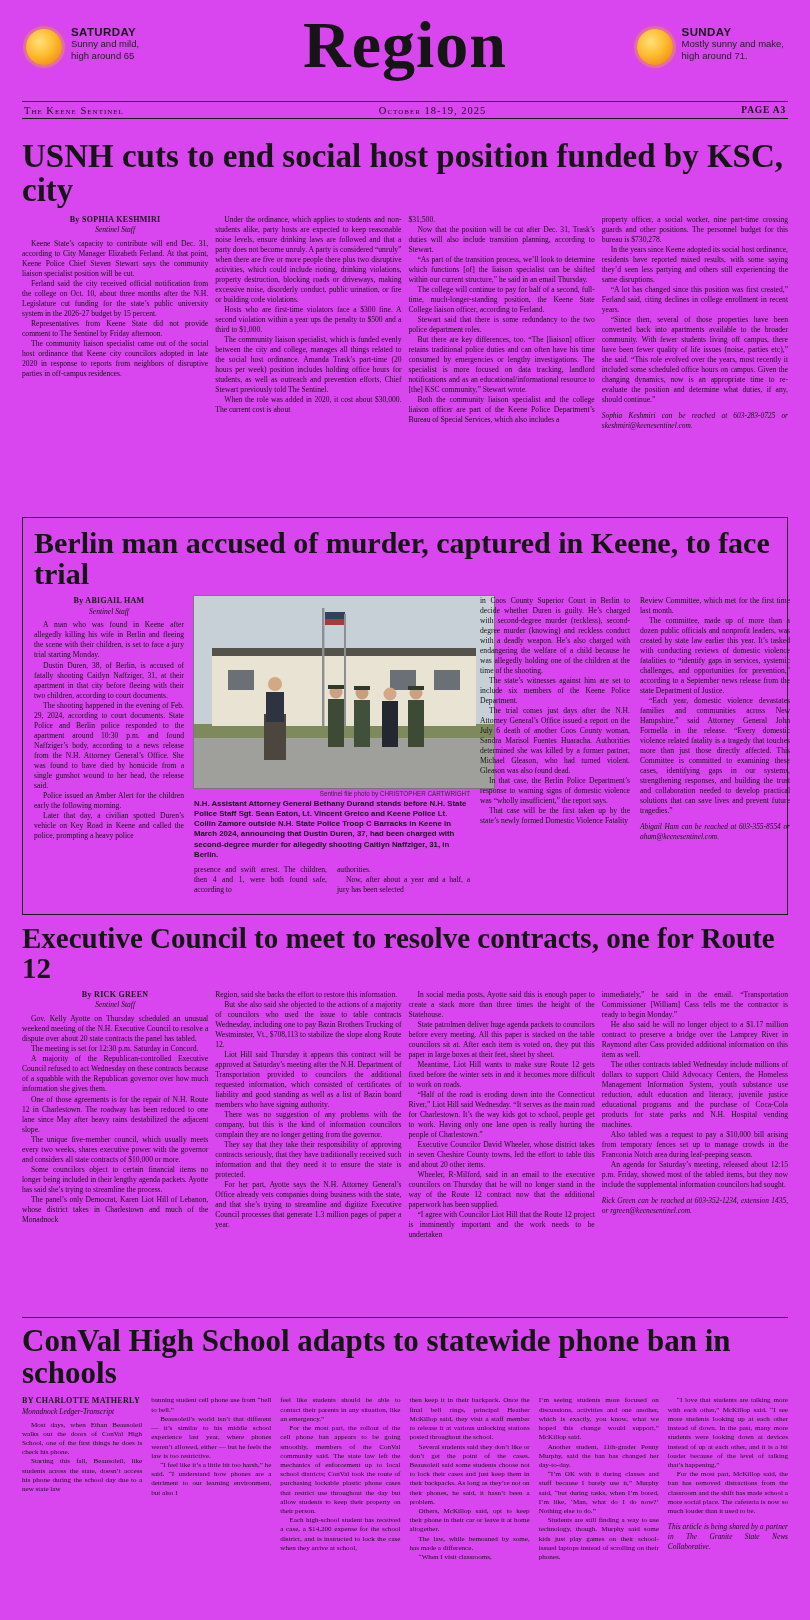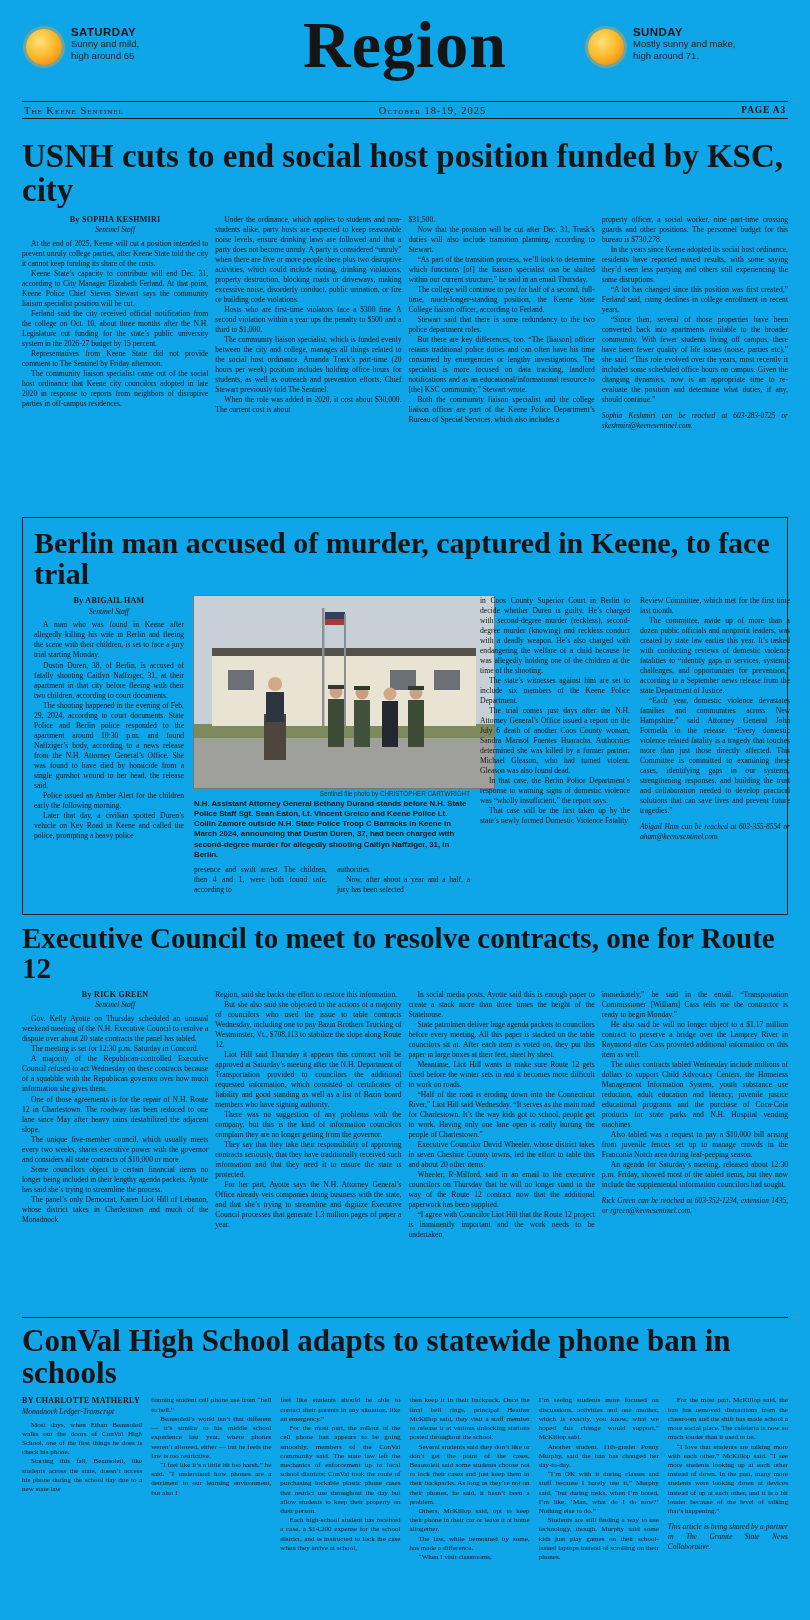--- a/index.html
+++ b/index.html
@@ -1,23 +1,23 @@
 <!DOCTYPE html>
 <html><head>
 <meta charset="utf-8">
 <style>
   * { margin:0; padding:0; box-sizing:border-box; }
   html,body { background:#e9e7e2; }
   body { font-family:"Liberation Serif", serif; color:#151515; }
-  .page { width:810px; height:1620px; margin:0 auto; background:#0ea5e9; padding:8px 22px 10px; position:relative; overflow:hidden; }
+  .page { width:810px; height:1620px; margin:0 auto; background:#d946ef; padding:8px 22px 10px; position:relative; overflow:hidden; }
 
   
   .masthead { display:flex; align-items:center; justify-content:space-between; padding:4px 4px 2px; }
   .weather { display:flex; align-items:flex-start; gap:9px; width:205px; }
-  .weather.right { justify-content:flex-start;padding-left:9px; }
+  .weather.right { justify-content:flex-end;padding-left:9px; }
   .sun { width:36px; height:36px; border-radius:50%; flex:0 0 auto;
          background:radial-gradient(circle at 38% 35%, #ffe07a 0%, #fdbb2e 45%, #f19111 80%, #e07d08 100%);
          box-shadow:0 0 0 3px rgba(250,187,60,.25), 0 0 6px rgba(240,150,20,.55); margin-top:3px; }
   .wtext { font-family:"Liberation Sans", sans-serif; }
   .wday { font-weight:bold; font-size:11.5px; letter-spacing:.4px; }
   .wfc { font-size:9.5px; line-height:1.3; color:#222; }
   .region-title { font-family:"Liberation Serif", serif; font-weight:bold; font-size:66px; line-height:1; letter-spacing:1px; text-align:center; }
 
   .dateline { margin-top:21px; border-top:1.5px solid #1a1a1a; border-bottom:1.5px solid #1a1a1a;
               display:flex; justify-content:space-between; align-items:center; padding:2.5px 2px;font-family:Liberation Serif, serif; }
@@ -99,21 +99,20 @@
   </div>
 
   <section class="article a1">
     <h2 class="headline">USNH cuts to end social host position funded by KSC, city</h2>
     <div class="cols">
       <div class="col">
         <div class="byline">
           <div class="by">By SOPHIA KESHMIRI</div>
           <div class="org">Sentinel Staff</div>
         </div>
-      <p class="para">At the end of 2025, Keene will cut a position intended to prevent unruly college parties, after Keene State told the city it cannot keep funding its share of the costs.</p>
           <p class="para">Keene State’s capacity to contribute will end Dec. 31, according to City Manager Elizabeth Ferland. At that point, Keene Police Chief Steven Stewart says the community liaison specialist position will be cut.</p>
           <p class="para">Ferland said the city received official notification from the college on Oct. 10, about three months after the N.H. Legislature cut funding for the state’s public university system in the 2026-27 budget by 15 percent.</p>
           <p class="para">Representatives from Keene State did not provide comment to The Sentinel by Friday afternoon.</p>
           <p class="para">The community liaison specialist came out of the social host ordinance that Keene city councilors adopted in late 2020 in response to reports from neighbors of disruptive parties in off-campus residences.</p>
         </div>
       <div class="col">
           <p class="para">Under the ordinance, which applies to students and non-students alike, party hosts are expected to keep reasonable noise levels, ensure drinking laws are followed and that a party does not become unruly. A party is considered “unruly” when there are five or more people there plus two disruptive activities, which could include rioting, drinking violations, property destruction, blocking roads or driveways, making excessive noise, disorderly conduct, public urination, or fire or building code violations.</p>
           <p class="para">Hosts who are first-time violators face a $300 fine. A second violation within a year ups the penalty to $500 and a third to $1,000.</p>
           <p class="para">The community liaison specialist, which is funded evenly between the city and college, manages all things related to the social host ordinance. Amanda Trask’s part-time (20 hours per week) position includes holding office hours for students, as well as outreach and prevention efforts, Chief Stewart previously told The Sentinel.</p>
           <p class="para">When the role was added in 2020, it cost about $30,000. The current cost is about</p>
@@ -255,22 +254,22 @@
           <p class="para">“Half of the road is eroding down into the Connecticut River,” Liot Hill said Wednesday. “It serves as the main road for Charlestown. It’s the way kids got to school, people get to work. Having only one lane open is really hurting the people of Charlestown.”</p>
           <p class="para">Executive Councilor David Wheeler, whose district takes in seven Cheshire County towns, led the effort to table this and about 20 other items.</p>
           <p class="para">Wheeler, R-Milford, said in an email to the executive councilors on Thursday that he will no longer stand in the way of the Route 12 contract now that the additional paperwork has been supplied.</p>
           <p class="para">“I agree with Councilor Liot Hill that the Route 12 project is imminently important and the work needs to be undertaken</p>
         </div>
       <div class="col cont">
         <div class="list">
             <p class="para">immediately,” he said in the email. “Transportation Commissioner [William] Cass tells me the contractor is ready to begin Monday.”</p>
             <p class="para">He also said he will no longer object to a $1.17 million contract to preserve a bridge over the Lamprey River in Raymond after Cass provided additional information on this item as well.</p>
             <p class="para">The other contracts tabled Wednesday include millions of dollars to support Child Advocacy Centers, the Homeless Management Information System, youth substance use reduction, adult education and literacy, juvenile justice educational programs and the purchase of Coca-Cola products for state parks and N.H. Hospital vending machines.</p>
-            <p class="para">Also tabled was a request to pay a $10,000 bill arising from juvenile fences set up to manage crowds in the Franconia Notch area during leaf-peeping season.</p>
-            <p class="para">An agenda for Saturday’s meeting, released about 12:30 p.m. Friday, showed most of the tabled items, but they now include the supplemental information councilors had sought.</p>
+            <p class="para">Also tabled was a request to pay a $10,000 bill arising from temporary fences set up to manage crowds in the Franconia Notch area during leaf-peeping season.</p>
+            <p class="para">An agenda for Saturday’s meeting, released about 12:15 p.m. Friday, showed most of the tabled items, but they now include the supplemental information councilors had sought.</p>
           </div>
         <p class="tagline">Rick Green can be reached at 603-352-1234, extension 1435, or rgreen@keenesentinel.com.</p>
       </div>
     </div>
   </section>
 
   <section class="article a4">
     <h2 class="headline">ConVal High School adapts to statewide phone ban in schools</h2>
     <div class="a4-grid">
       <div class="a4-col">
@@ -299,22 +298,22 @@
           <p class="para">“When I visit classrooms,</p>
         </div>
       <div class="a4-col tall cont">
           <p class="para">I’m seeing students more focused on discussions, activities and one another, which is exactly, you know, what we hoped this change would support,” McKillop said.</p>
           <p class="para">Another student, 11th-grader Penny Murphy, said the ban has changed her day-to-day.</p>
           <p class="para">“I’m OK with it during classes and stuff because I barely use it,” Murphy said, “but during tasks, when I’m bored, I’m like, ‘Man, what do I do now?’ Nothing else to do.”</p>
           <p class="para">Students are still finding a way to use technology, though. Murphy said some kids just play games on their school-issued laptops instead of scrolling on their phones.</p>
         </div>
       <div class="a4-col tall">
         <div class="list">
+            <p class="para">“I love that students are talking more with each other,” McKillop said. “I see more students looking up at each other instead of down. In the past, many more students were looking down at devices instead of up at each other, and it is a bit louder because of the level of talking that’s happening.”</p>
             <p class="para">For the most part, McKillop said, the ban has removed distractions from the classroom and the shift has made school a more social place. The cafeteria is now so much louder than it used to be.</p>
-            <p class="para">“I love that students are talking more with each other,” McKillop said. “I see more students looking up at each other instead of down. In the past, many more students were looking down at devices instead of up at each other, and it is a bit louder because of the level of talking that’s happening.”</p>
           </div>
         <p class="tagline">This article is being shared by a partner in The Granite State News Collaborative.</p>
       </div>
 
     </div>
   </section>
 
 </div>
 
 </body></html>

